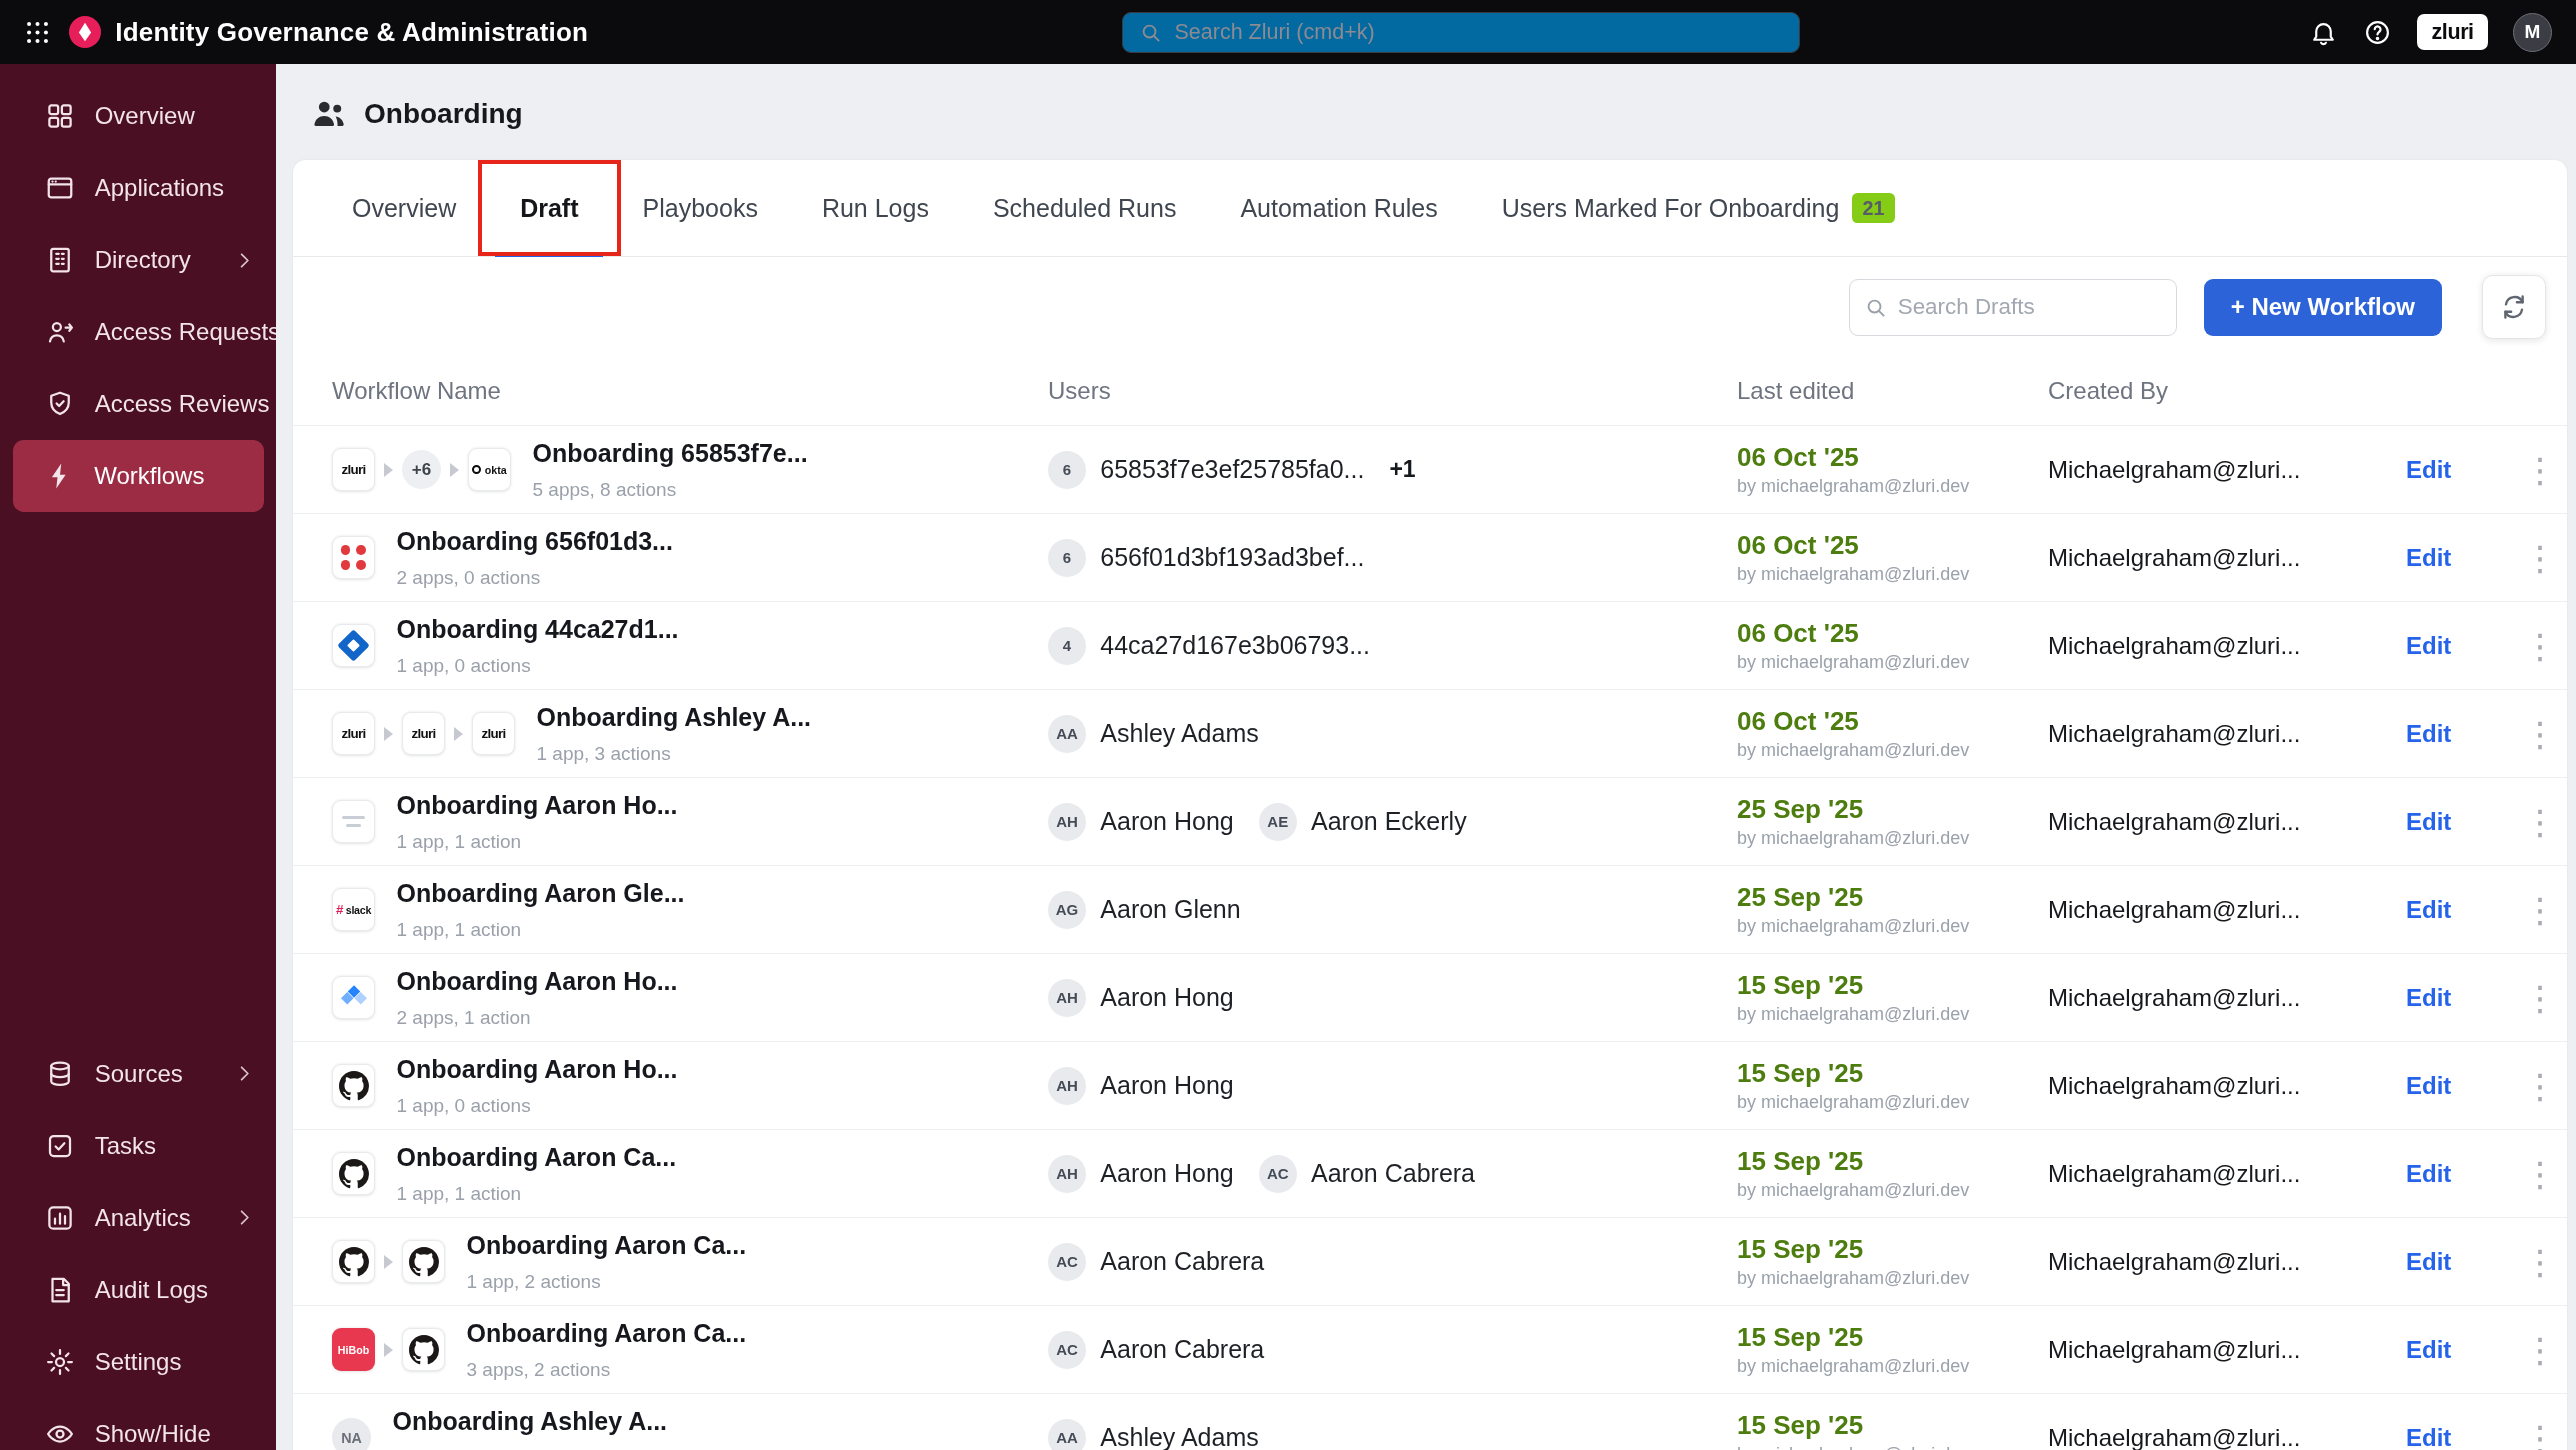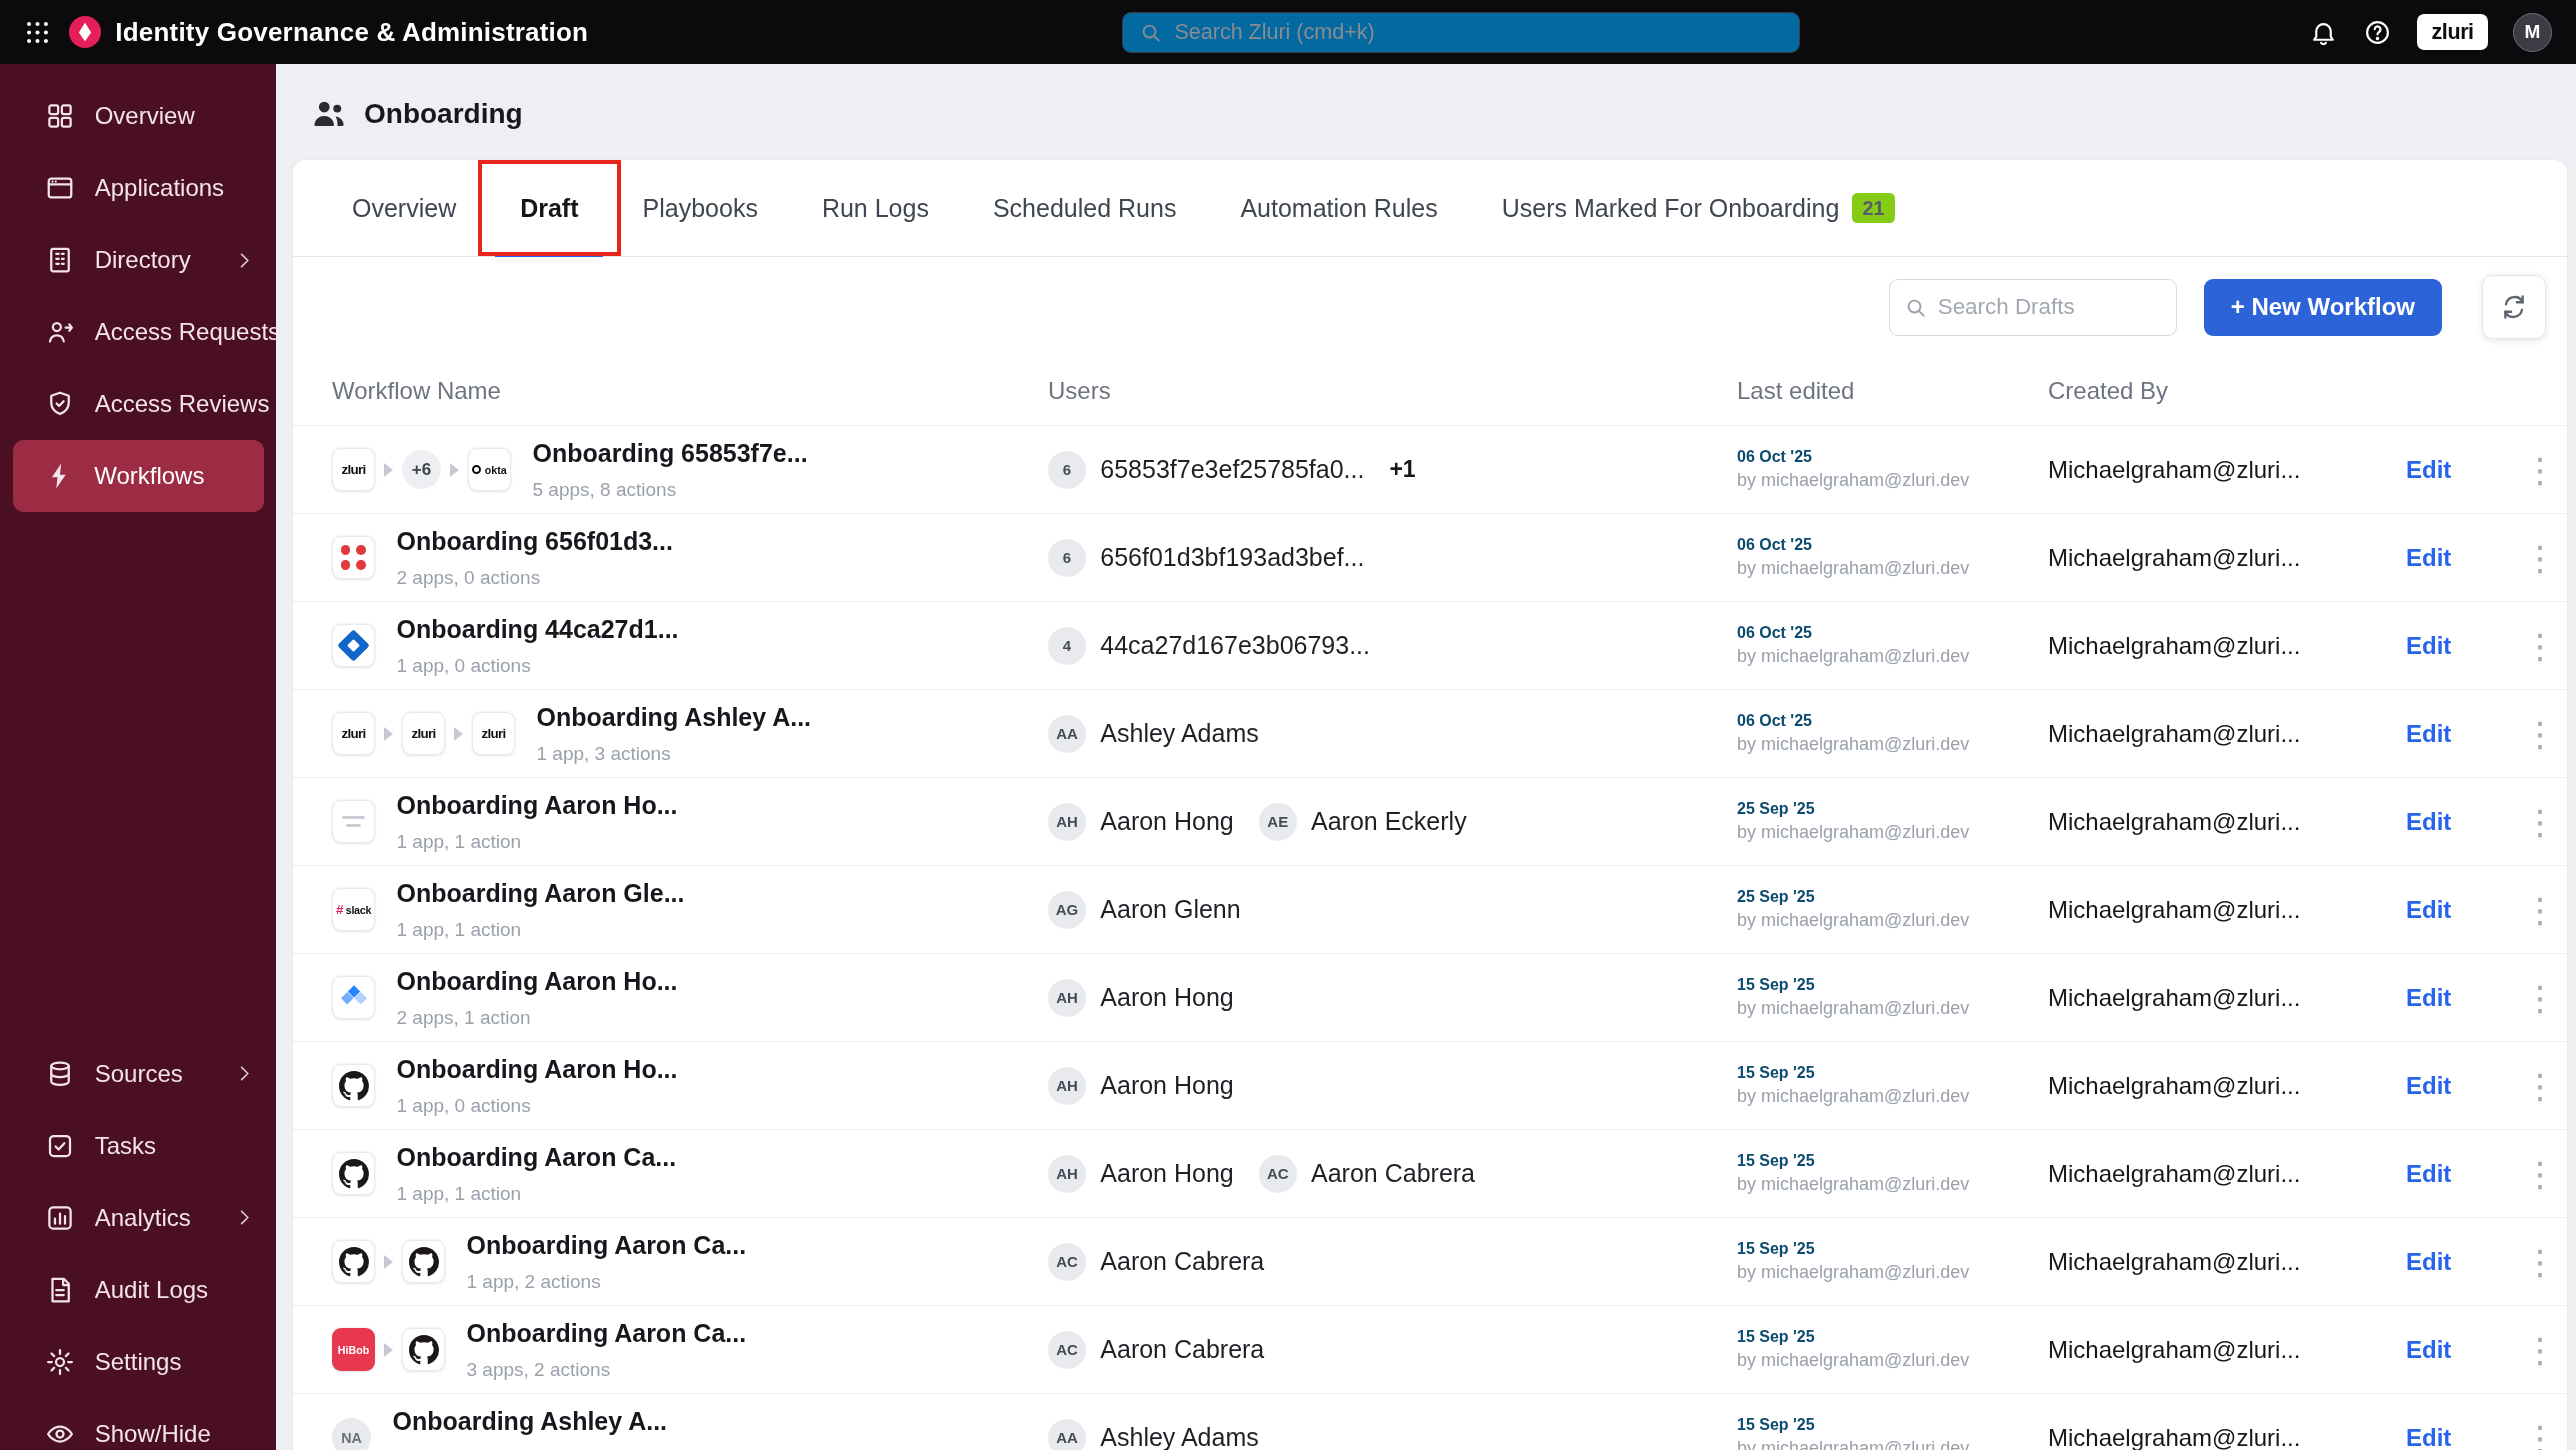--- a/index.html
+++ b/index.html
@@ -56,21 +56,21 @@
   .tab.active{color:#14161a;font-weight:700}
   .tab.active::after{content:"";position:absolute;left:7.2px;right:7.2px;bottom:-0.9px;height:3.6px;
     background:#2563eb;border-radius:2.7px 2.7px 0 0}
   .tab .badge{margin-left:12.5px;background:#84cc16;color:#565d68;font-size:19.7px;font-weight:600;
     padding:3.6px 10.7px;border-radius:5.4px}
   .annotation{position:absolute;left:-10.7px;right:-10.7px;top:0;bottom:0;
     border:4.5px solid #e8251b;pointer-events:none;z-index:5}
 
   
   .toolbar{display:flex;align-items:center;justify-content:flex-end;gap:27px;height:100px;padding-right:21.5px}
-  .t-search{width:288px;height:57px;border:0.9px solid #d6d9de;border-radius:9px;display:flex;
+  .t-search{width:328px;height:57px;border:0.9px solid #d6d9de;border-radius:9px;display:flex;
     align-items:center;gap:10.7px;padding:0 14.3px;background:#fff}
   .t-search svg{width:23px;height:23px;flex:none;color:#9aa1ab}
   .t-search input{flex:1;border:none;outline:none;font-size:22.4px;color:#333;font-family:inherit;min-width:0}
   .t-search input::placeholder{color:#a2a8b1}
   .btn-primary{height:57px;padding:0 27px;background:#2c63d9;color:#fff;border:none;border-radius:9px;
     font-size:24px;font-weight:600;font-family:inherit;cursor:pointer;white-space:nowrap}
   .btn-refresh{width:64px;height:64px;margin-left:12.5px;background:#fff;border:0.9px solid #e3e5e9;
     border-radius:10.7px;box-shadow:0 1.8px 7.2px rgba(16,24,40,.10);display:flex;align-items:center;
     justify-content:center;cursor:pointer;color:#5f6670}
   .btn-refresh svg{width:30px;height:30px}
@@ -86,21 +86,21 @@
   .wf-name{font-size:25px;font-weight:700;color:#16181d;white-space:nowrap;overflow:hidden;text-overflow:ellipsis}
   .wf-meta{font-size:19px;color:#9aa1ab;white-space:nowrap}
   .users-cell{display:flex;align-items:center}
   .user{display:inline-flex;align-items:center;gap:14.3px}
   .user + .user{margin-left:25px}
   .uname{font-size:25px;color:#1d2025;white-space:nowrap}
   .uovf{font-size:23px;color:#15181d;font-weight:600;margin-left:25px}
   .avatar{width:38px;height:38px;border-radius:50%;background:#e8eaee;color:#454c57;font-size:15px;
     font-weight:700;display:flex;align-items:center;justify-content:center;flex:none}
   .date-cell{display:flex;flex-direction:column;gap:3.6px}
-  .date{font-size:16px;font-weight:700;color:#0c4a6e}
+  .date{font-size:26px;font-weight:700;color:#4d7c0f}
   .by{font-size:18px;color:#9aa1ab}
   .created-cell{font-size:24px;font-weight:500;color:#16181d;white-space:nowrap}
   .edit{font-size:24px;font-weight:700;color:#2563eb;cursor:pointer;text-decoration:none}
   .dots-cell{display:flex;justify-content:center}
   .dots{font-size:34px;color:#a7abb2;cursor:pointer;line-height:1;padding:0 9px}
 
   
   .app-ic{width:43px;height:43px;border-radius:9px;background:#fff;border:0.9px solid #e9eaec;
     box-shadow:0 0.9px 2.7px rgba(16,24,40,.12);display:inline-flex;align-items:center;justify-content:center;
     flex:none;font-weight:700;color:#111;position:relative;overflow:hidden}

